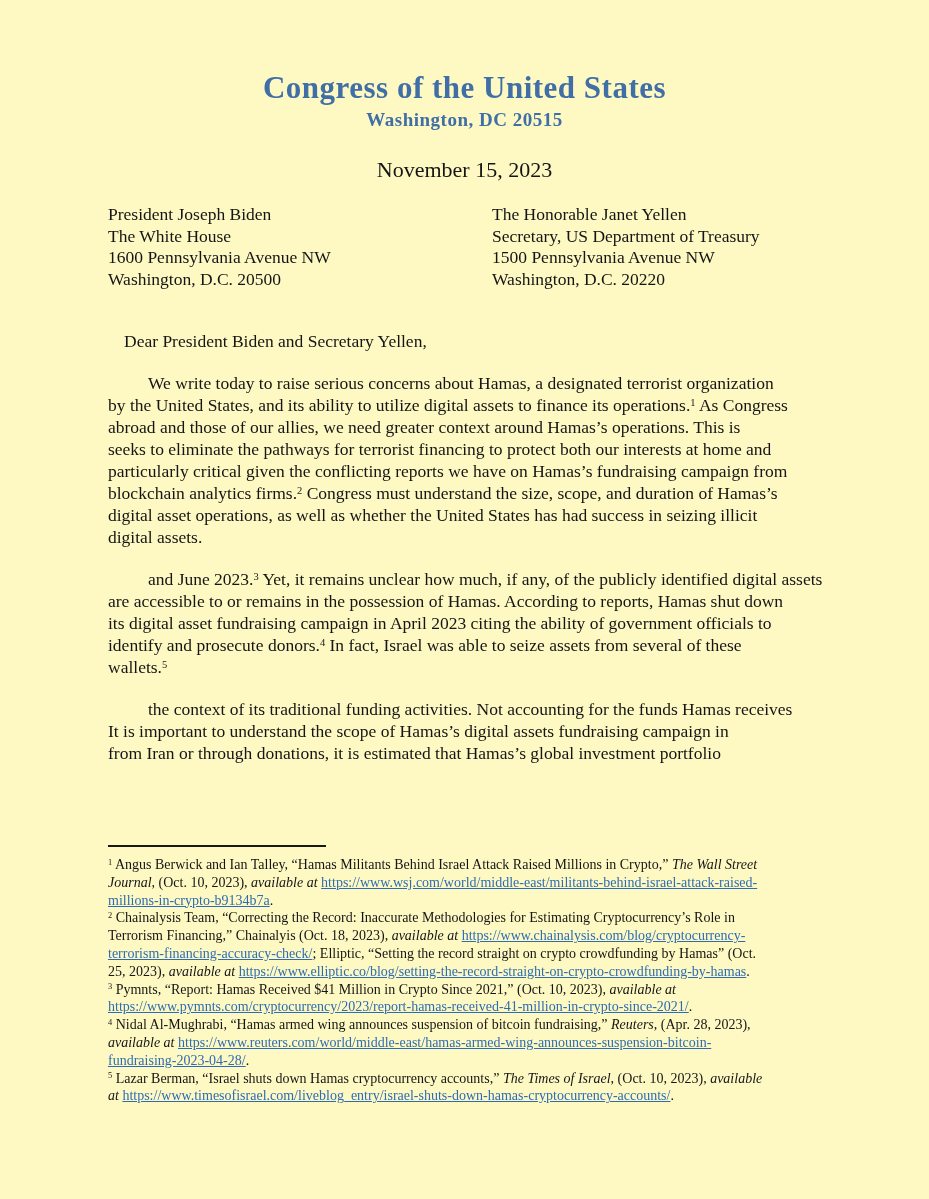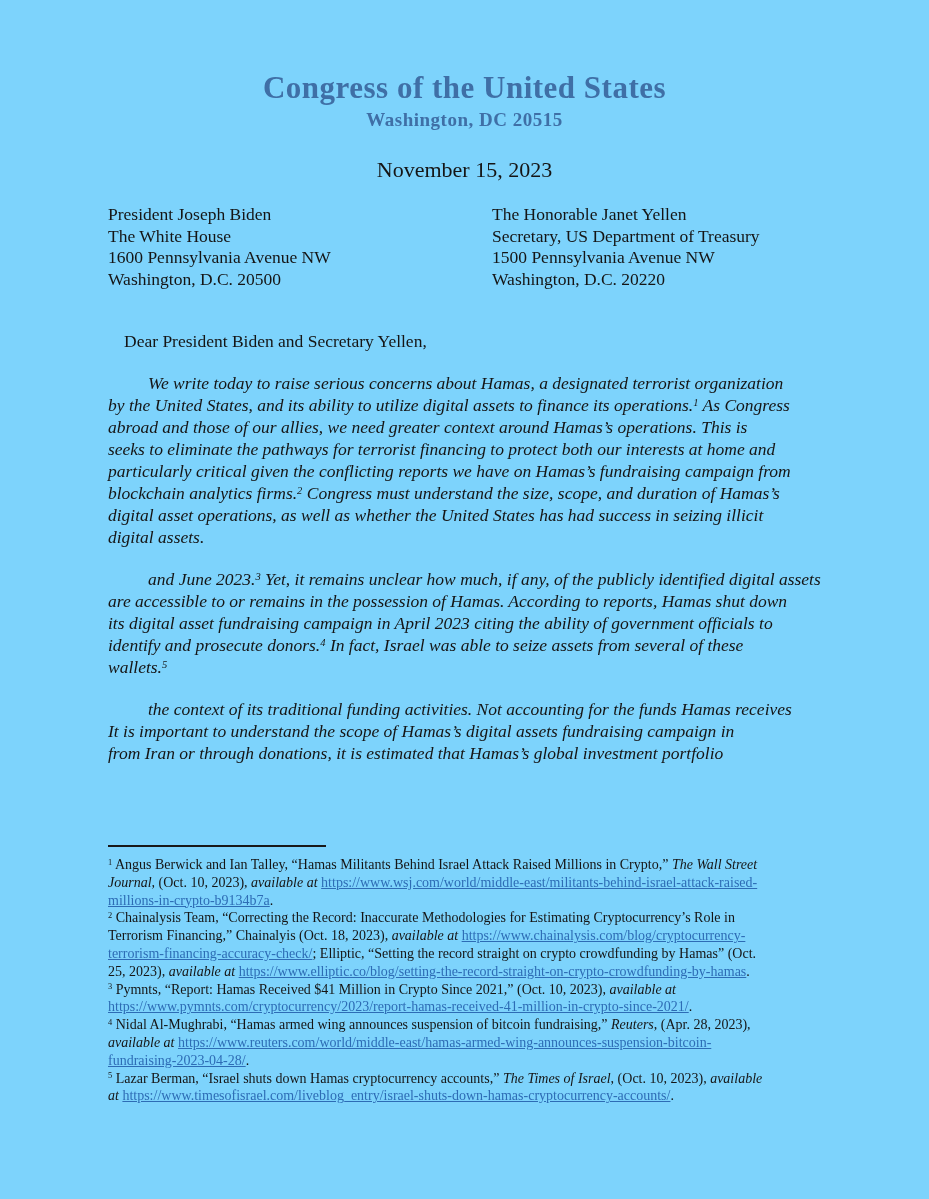--- a/index.html
+++ b/index.html
@@ -1,33 +1,33 @@
 <!DOCTYPE html>
 <html style="--blue: #3f6fa6; --link: #2d6cb5; --ink: #151515;"><head>
 <meta charset="utf-8">
 <style>
   :root { --blue:#3f6fa6; --link:#2d6cb5; --ink:#151515; }
   html,body { margin:0; padding:0; background:#ffffff; }
   .page {
     position:relative; width:929px; height:1199px; margin:0 auto;
-    background:#7dd3fc; overflow:hidden;
+    background:#fef9c3; overflow:hidden;
     font-family:"Liberation Serif","DejaVu Serif",serif; color:var(--ink);
   }
   .masthead { position:absolute; top:70px; left:0; right:0; text-align:center; color:var(--blue); font-weight:bold; }
   .masthead .t1 { font-size:31px; line-height:36px; letter-spacing:0.5px; }
   .masthead .t2 { font-size:19px; line-height:24px; margin-top:2px; letter-spacing:0.5px; }
   .dateline { position:absolute; top:159px; left:0; right:0; text-align:center; font-size:22px; line-height:21px; }
   .recips { position:absolute; top:204px; left:108px; right:60px; height:92px; }
   .recip-col { position:absolute; top:0; font-size:17.5px; line-height:21.5px; white-space:nowrap; }
   .recip-col.left  { left:0; }
   .recip-col.right { left:384px; }
   .salutation { position:absolute; top:330px; left:124px; font-size:17.5px; line-height:22px; }
   .letter-body { position:absolute; top:372px; left:108px; width:716px; font-size:17.5px; line-height:22px; }
   .para { margin:0 0 20px 0; }
-  .para .line { white-space:nowrap;font-style:italic; }
+  .para .line { white-space:nowrap; }
   .para .line:first-child { padding-left:40px; }
   .fnrule { position:absolute; top:845px; left:108px; width:218px; height:2px; background:#181818; }
   .footnotes { position:absolute; top:856px; left:108px; width:716px; font-size:14px; line-height:17.8px; }
   .fn .line { white-space:nowrap; }
   .sup { font-size:0.6em; position:relative; top:-0.5em; line-height:0; }
   .it { font-style:italic; }
   .lnk { color:var(--link); text-decoration:underline; cursor:pointer; }
 </style>
 </head>
 <body>

